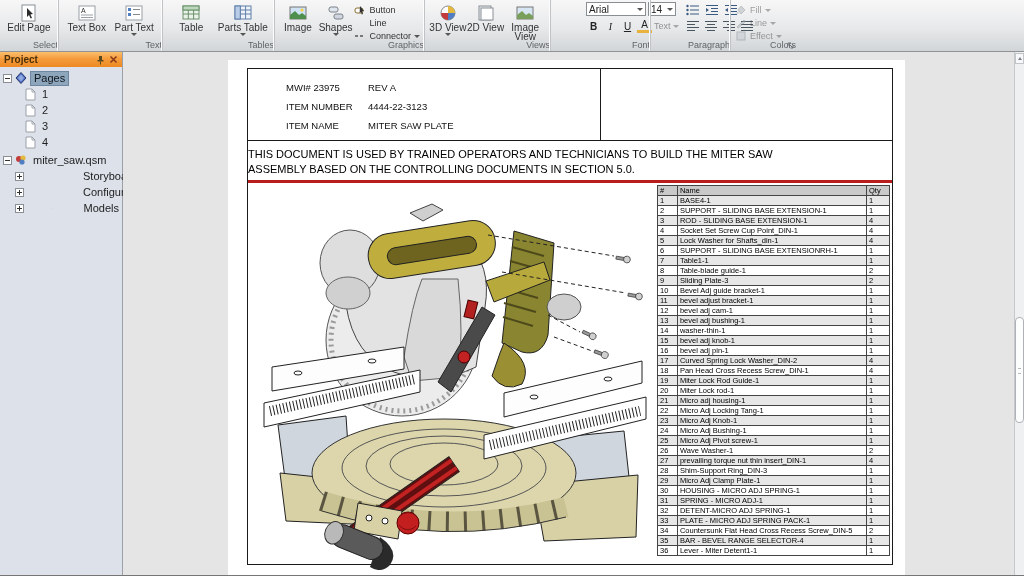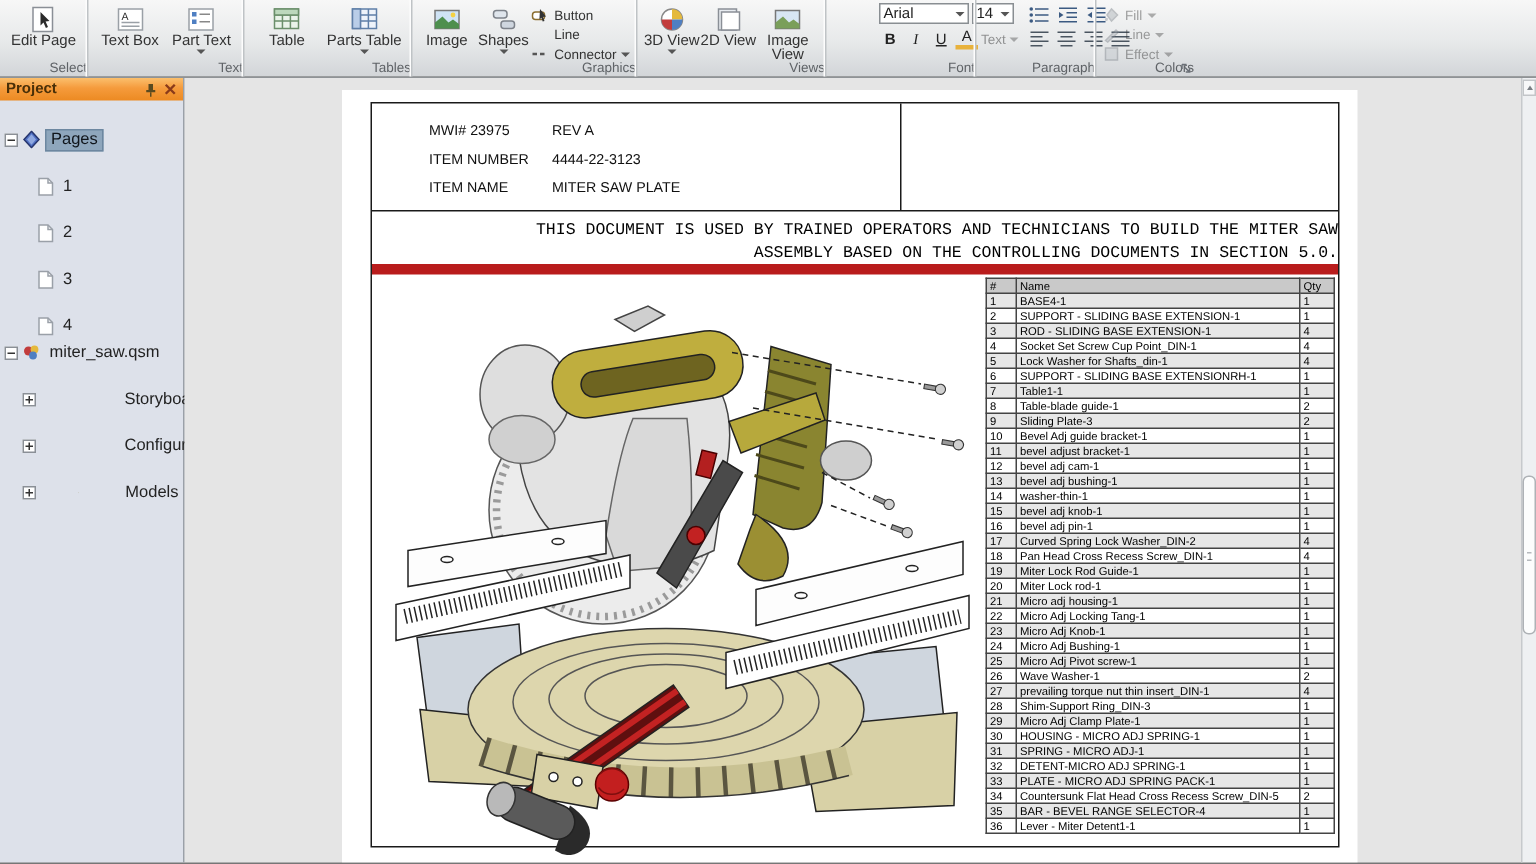--- a/index.html
+++ b/index.html
@@ -32,41 +32,41 @@
     font-size:10px; color:#222; }
   .para-ico { width:14px; height:12px; display:block; }
 
   
   .main { display:flex; height:523px; }
   .sidebar { width:123px; background:#dde1ea; display:flex; flex-direction:column; border-right:1px solid #9aa0a8; }
   .sidebar-header { height:15px; background:linear-gradient(#fbbf6d,#f59b3c 45%,#ec8a22);
     display:flex; align-items:center; padding:0 4px; }
   .sidebar-title { font-size:10px; font-weight:bold; color:#4a3008; flex:1; }
   .tree { padding:3px 0 0 3px; font-size:11px; color:#222; }
-  .trow { display:flex; align-items:center; height:16px; gap:3px;margin-top:15px; }
+  .trow { display:flex; align-items:center; height:16px; gap:3px; }
   .expander { width:9px; height:9px; border:1px solid #8a8f96; background:#fff; position:relative; flex:0 0 9px; }
   .expander::before { content:""; position:absolute; left:1px; right:1px; top:3px; height:1px; background:#333; }
   .expander.plus::after { content:""; position:absolute; top:1px; bottom:1px; left:3px; width:1px; background:#333; }
   .tlabel { padding:0 3px; line-height:13px; }
   .tlabel.selected { background:#8ea6bc; border:1px solid #5d7purple; border:1px solid #6d87a0; color:#10151b; }
   .ind1 { padding-left:22px; } .ind2 { padding-left:12px;gap:28px; }
 
   .canvas { flex:1; position:relative; background:#e5e5e5; overflow:hidden; }
   .page { position:absolute; left:105px; top:8px; width:677px; height:515px; background:#fff; }
 
   .doc-border { position:absolute; left:19px; top:8px; width:646px; height:497px; border:1px solid #1a1a1a; }
   .doc-head { position:absolute; left:0; top:0; width:100%; height:72px; border-bottom:1px solid #1a1a1a; display:flex; }
   .head-left { width:353px; border-right:1px solid #1a1a1a; padding:13px 0 0 38px; font-size:9.5px; color:#111; }
   .head-line { display:flex; height:19px; align-items:flex-start; }
   .hl-label { width:82px; }
   .head-right { flex:1; padding-top:12px; }
   .doc-title { text-align:center; font-weight:bold; font-size:13px; letter-spacing:.2px; color:#000; }
   .doc-sheet { text-align:right; font-weight:bold; font-size:10.5px; padding:2px 14px 0 0; color:#000; }
-  .doc-statement { position:absolute; left:0; top:72px; width:100%; height:42px; border-bottom:7px solid #b91c1c;
-    font-size:11px; color:#000; text-align:right; padding-top:6px; line-height:15px;font-family:Liberation Mono, monospace; }
+  .doc-statement { position:absolute; left:0; top:72px; width:100%; height:42px; border-bottom:3px solid #b91c1c;
+    font-size:11px; color:#000; text-align:left; padding-top:6px; line-height:15px; }
 
   .parts-table { position:absolute; left:429px; top:125px; width:233px; border-collapse:collapse;
     font-size:7.5px; color:#000; background:#fff; }
   .parts-table th, .parts-table td { border:1px solid #444; padding:0 2px; line-height:9px;
     text-align:left; vertical-align:top; font-weight:normal; }
   .parts-table th { background:#c9c9c9; }
   .parts-table tr.odd td { background:#e7e7e7; }
   .col-num { width:20px; } .col-name { width:190px; } .col-qty { width:23px; }
 
   .saw-art { position:absolute; left:24px; top:125px; width:404px; height:385px; }

